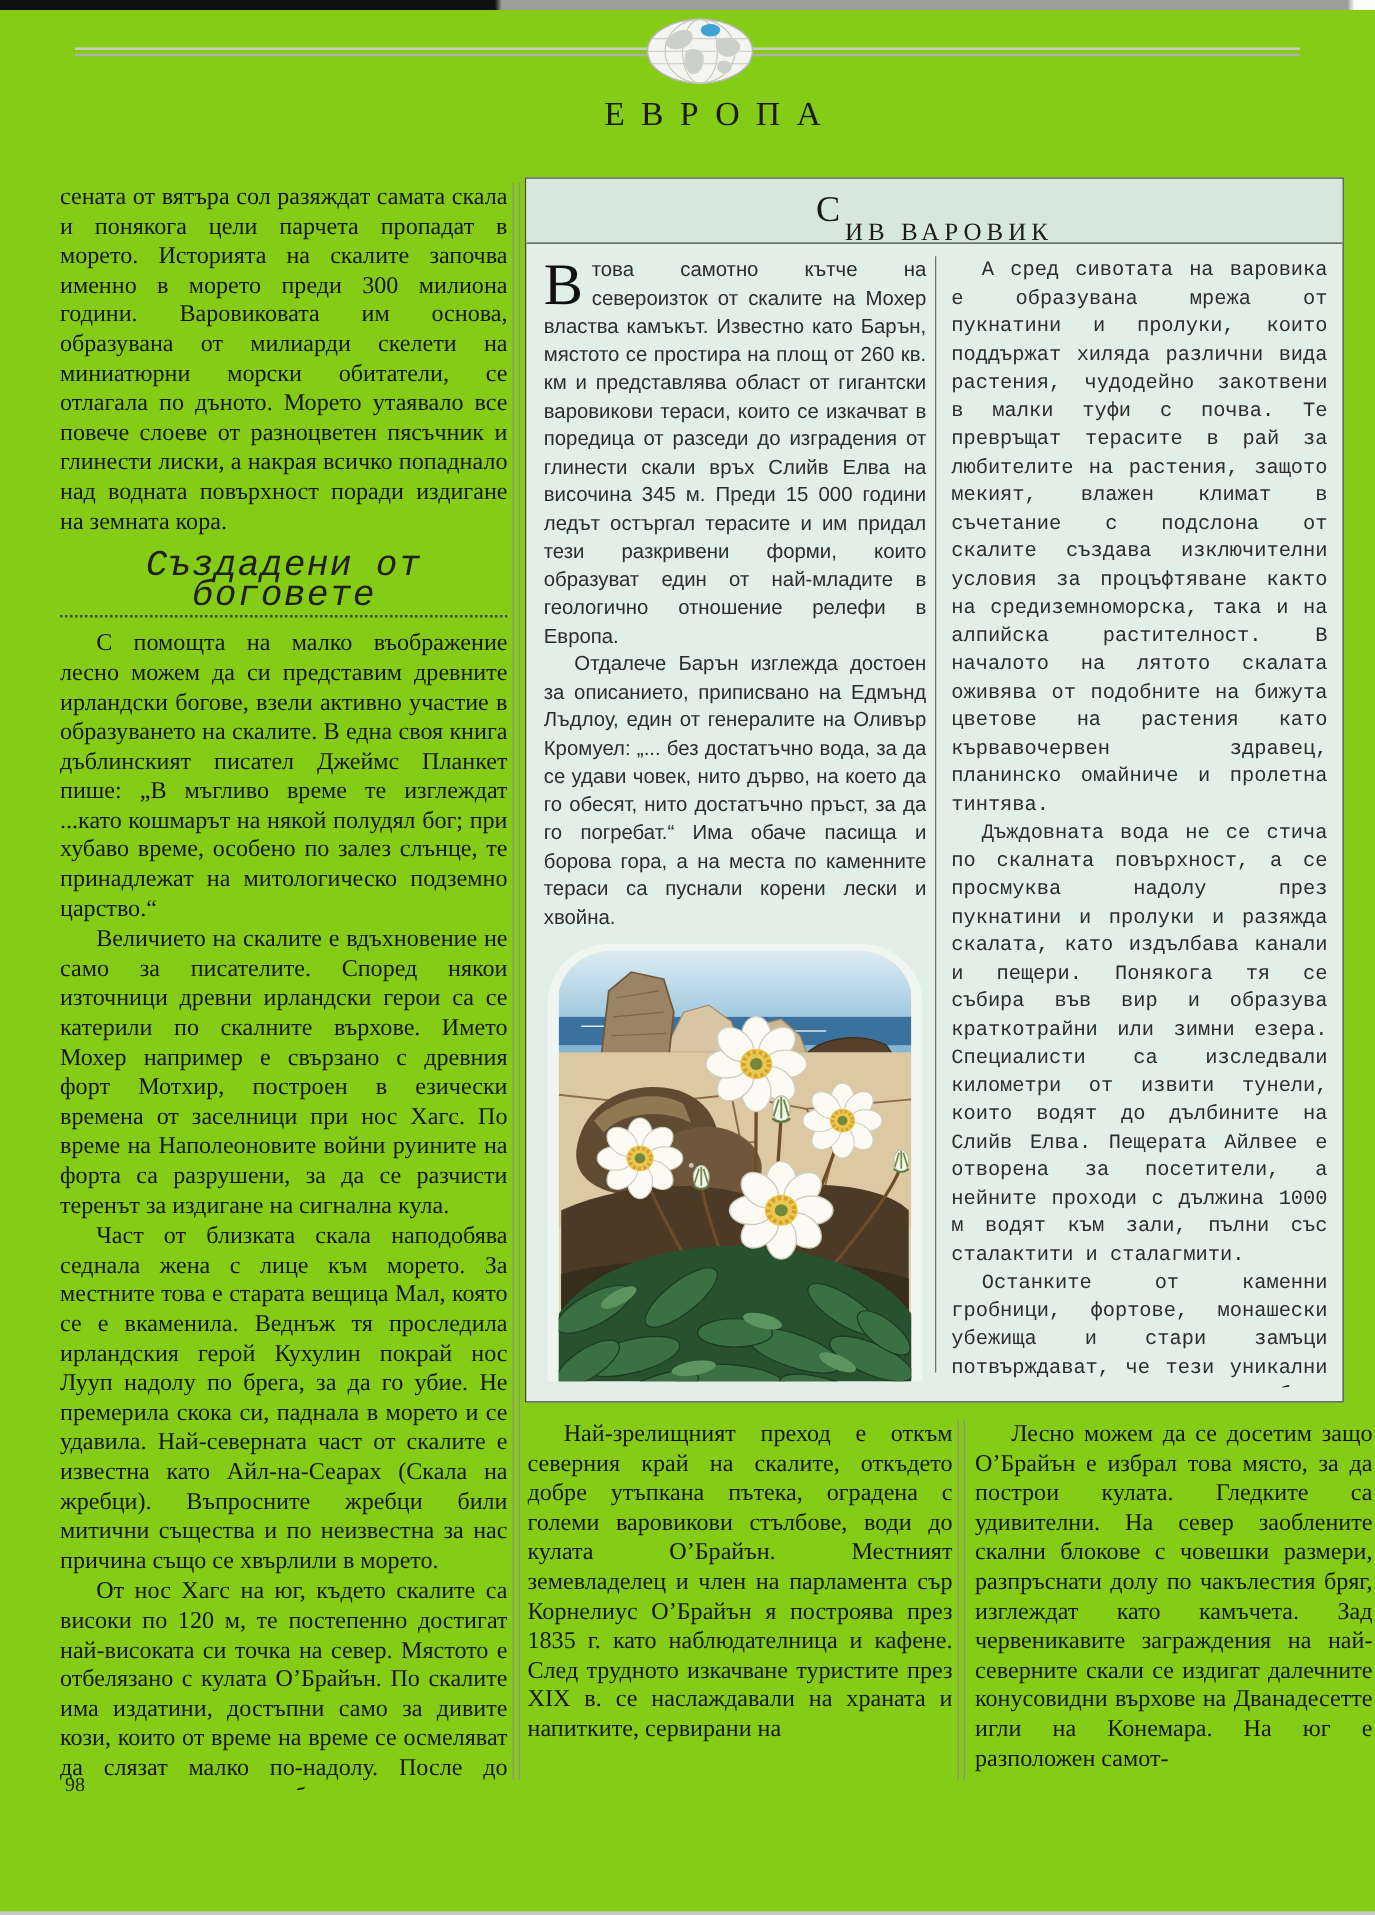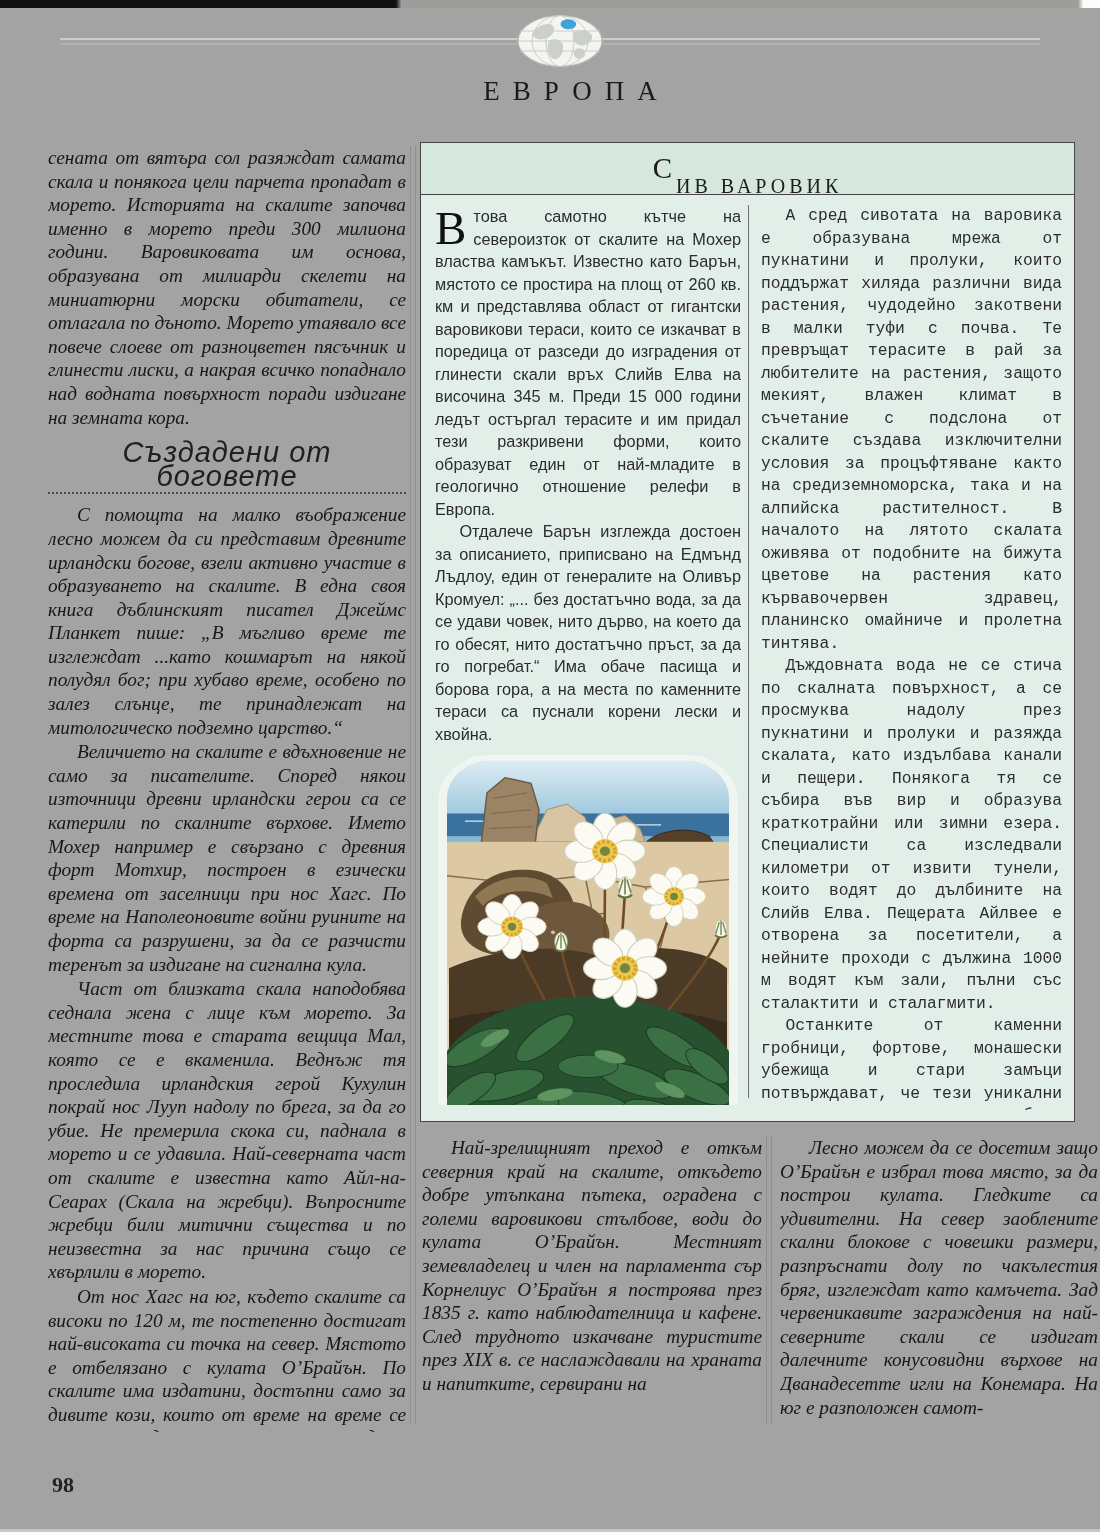--- a/index.html
+++ b/index.html
@@ -1,43 +1,43 @@
 <!DOCTYPE html>
 <html lang="bg"><head>
 <meta charset="utf-8">
 <style>
   html,body { margin:0; padding:0; background:#6e6e6e; }
   .page {
     position:relative; width:1100px; height:1532px; margin:0 auto;
-    background:#a3a3a3; overflow:hidden;
+    background:#84cc16; overflow:hidden;
     font-family:"Liberation Serif", serif; color:#171717;
   }
   
   .scan-top { position:absolute; top:0; left:0; width:100%; height:8px;
     background:linear-gradient(to right,#101010 0%,#101010 36%,#9d9d9a 36.5%,#9d9d9a 98%,#fcfcf9 98.5%); }
   .scan-bottom { position:absolute; bottom:0; left:0; width:100%; height:3px; background:#c8c8c3; }
 
   
   .mh-rule { position:absolute; left:60px; right:60px; height:2px; }
   .mh-rule.r1 { top:38px; background:#cbcbc8; }
   .mh-rule.r2 { top:43px; background:#b1b1ae; }
   .globe { position:absolute; left:516px; top:14px; }
   .europe-title { position:absolute; top:76px; left:40px; width:1060px; text-align:center;
     font-size:27px; letter-spacing:13px; text-indent:13px; color:#1b1b1b; }
 
   
   .serifcol { position:absolute; text-align:justify; font-size:19.3px; line-height:23.6px; }
-  .serifcol p { margin:0;font-style:italic; }
+  .serifcol p { margin:0; }
   .serifcol p + p { margin-top:1px; }
   .ind { text-indent:1.5em; }
   .col-left   { left:48px;  top:146px;  width:358px; height:1286px; overflow:hidden; }
   .bot-col1   { left:422px; top:1136px; width:340px; height:330px; overflow:hidden; }
   .bot-col2   { left:780px; top:1136px; width:318px; height:330px; overflow:hidden; }
 
-  .script-head { font-family:Liberation Sans, sans-serif; font-style:italic; font-weight:400;
+  .script-head { font-family:Liberation Mono, monospace; font-style:italic; font-weight:400;
     font-size:29px; text-align:center; margin:12px 0 4px 0; color:#20201f; letter-spacing:1px; }
   .dotted-rule { height:0; border-bottom:2.5px dotted #4a4a4a; margin:0 0 9px 0; }
 
   
   .dbl-vline { position:absolute; width:4px; border-left:1.4px solid #8f8f8c; border-right:1.4px solid #8f8f8c; }
   .sep-left { left:410px; top:146px; height:1278px; }
   .sep-bottom { left:766px; top:1136px; height:288px; }
 
   
   .greybox { position:absolute; left:420px; top:142px; width:655px; height:980px;
@@ -50,21 +50,21 @@
   .box-col { position:absolute; font-family:"Liberation Sans", sans-serif;
     font-size:16.3px; line-height:22.5px; color:#2c2c2c; text-align:justify; }
   .box-col p { margin:0; }
   .box-col1 { left:14px; top:62px; width:306px; height:900px; overflow:hidden; }
   .box-col2 { left:340px; top:62px; width:301px; height:905px; overflow:hidden;font-family:Liberation Mono, monospace; }
   .box-vline { position:absolute; left:327px; top:62px; width:1.2px; height:893px; background:#6e6e6e; }
   .dropcap { float:left; font-family:"Liberation Serif", serif; font-size:47px; line-height:40px;
     padding:3px 7px 0 0; color:#101010; }
   .illu-wrap { margin-top:10px; }
 
-  .pagenum { position:absolute; left:52px; top:1472px; font-size:22px; color:#222;font-weight:bold; }
+  .pagenum { position:absolute; left:52px; top:1420px; font-size:16px; color:#222; }
 </style>
 </head>
 <body>
 
 <div class="page">
   <div class="scan-top"></div>
 
   <div class="mh-rule r1"></div>
   <div class="mh-rule r2"></div>
   <svg class="globe" width="88" height="54" viewBox="0 0 88 54">

